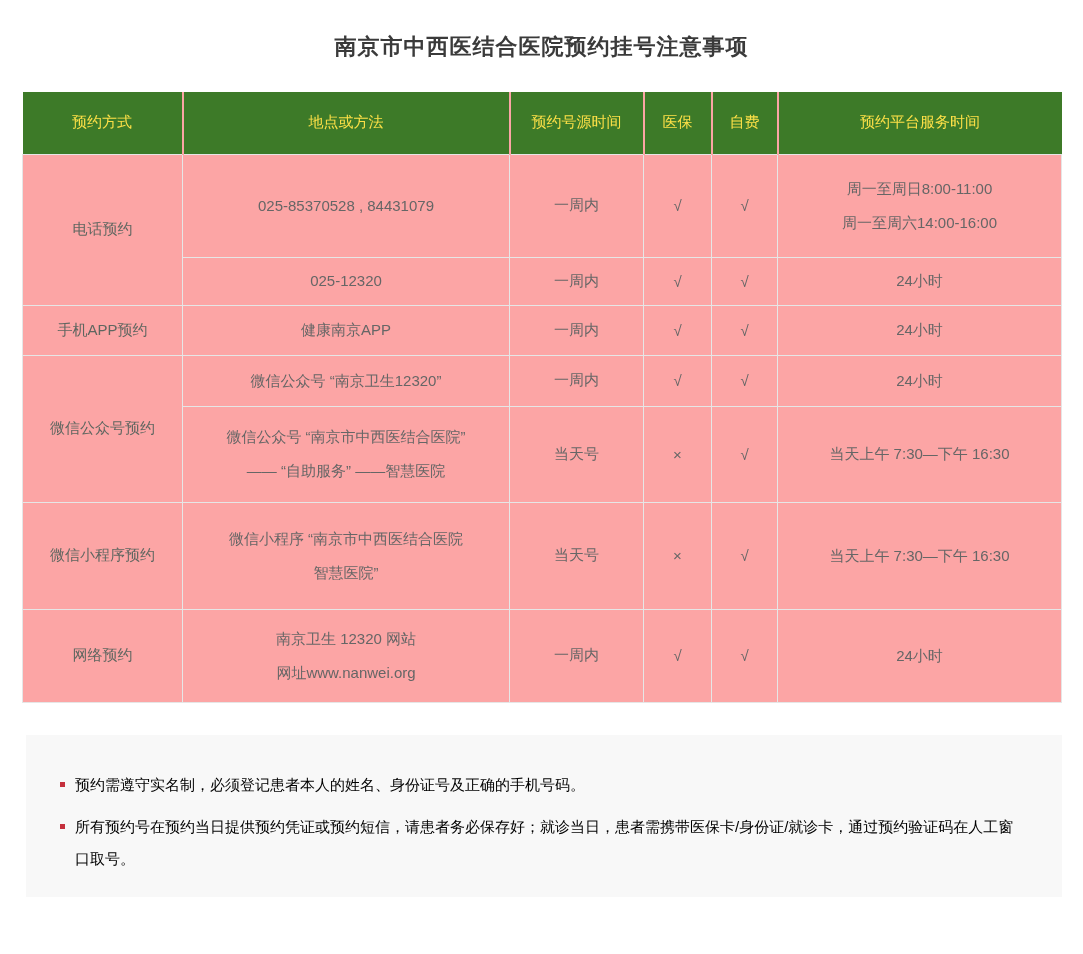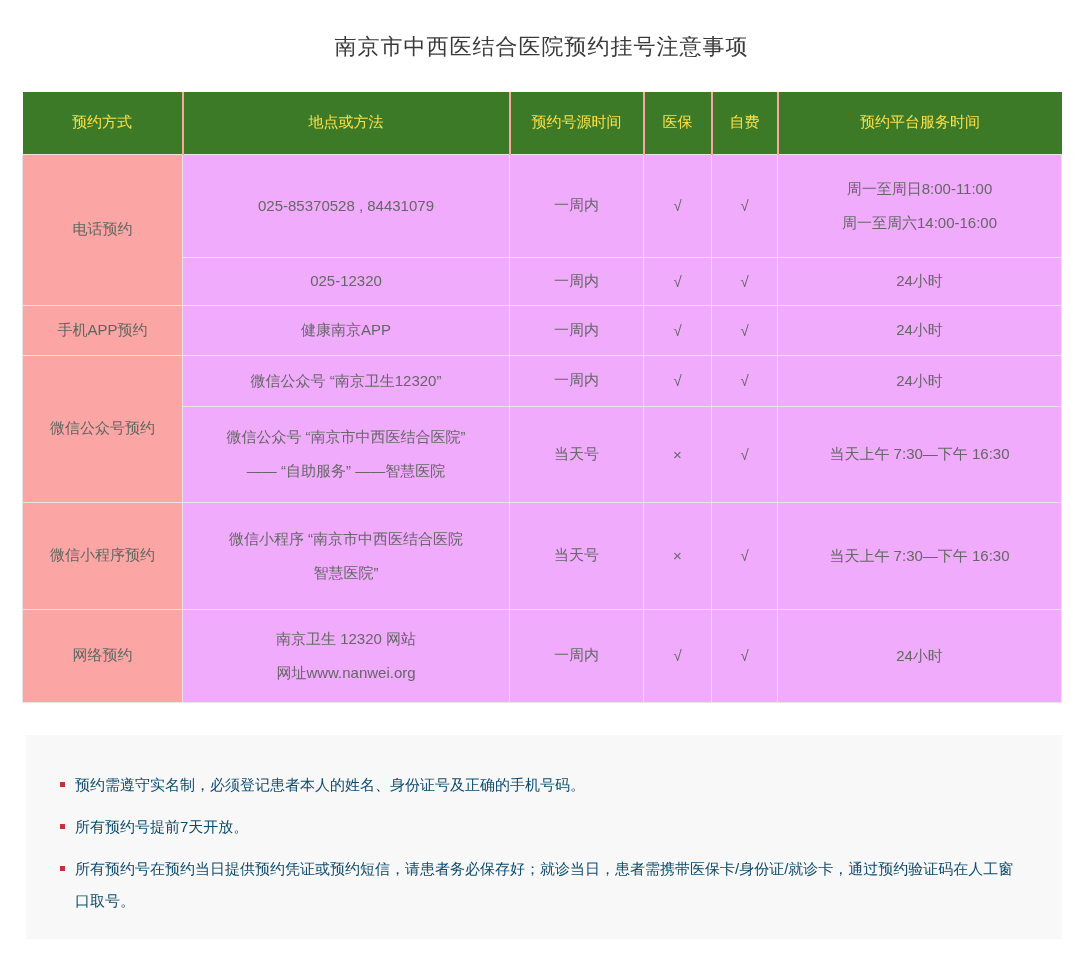--- a/index.html
+++ b/index.html
@@ -11,21 +11,21 @@
   .page {
     width: 1083px;
     min-height: 954px;
     background: #ffffff;
     position: relative;
   }
   .page-title {
     padding-top: 32px;
     text-align: center;
     font-size: 22px;
-    font-weight: normal;
+    font-weight: bold;
     color: #3a3a3a;
     letter-spacing: 1px;
   }
   table.booking-table {
     margin: 30px 0 0 22px;
     width: 1039px;
     border-collapse: collapse;
     table-layout: fixed;
   }
   col.c-method  { width: 160px; }
@@ -45,21 +45,21 @@
     vertical-align: middle;
   }
   table.booking-table thead th + th { border-left: 2px solid #fca5a5; }
 
   table.booking-table tbody td {
     border: 1px solid #e6e6e6;
     text-align: center;
     vertical-align: middle;
     font-size: 15px;
     color: #666666;
-    background: #f0abfc;
+    background: #fca5a5;
     padding: 6px 10px;
   }
   table.booking-table tbody td.method-cell {
     background: #fca5a5;
     color: #5f6660;
   }
   .cell-line { line-height: 34px; }
   .cell-line:empty { display: none; }
 
   tr.rh-a { height: 103px; }
@@ -81,21 +81,21 @@
     font-size: 19px;
     font-weight: bold;
     margin-bottom: 12px;
     letter-spacing: 1px;
   }
   .note-item {
     display: flex;
     align-items: flex-start;
     margin-top: 10px;
     font-size: 15px;
-    color: #0c4a6e;
+    color: #000000;
     line-height: 32px;
   }
   .note-bullet {
     flex: 0 0 auto;
     width: 5px;
     height: 5px;
     background: #c5303d;
     margin: 13px 10px 0 0;
   }
   .note-text { max-width: 955px; }
@@ -216,21 +216,17 @@
     </tbody>
   </table>
 
   <div class="notes-panel">
     <div class="note-item">
       <span class="note-bullet"></span>
       <span class="note-text">预约需遵守实名制，必须登记患者本人的姓名、身份证号及正确的手机号码。</span>
     </div>
     <div class="note-item">
       <span class="note-bullet"></span>
-      <span class="note-text">所有预约号提前7天开放。</span>
-    </div>
-    <div class="note-item">
-      <span class="note-bullet"></span>
       <span class="note-text">所有预约号在预约当日提供预约凭证或预约短信，请患者务必保存好；就诊当日，患者需携带医保卡/身份证/就诊卡，通过预约验证码在人工窗口取号。</span>
     </div>
   </div>
 
 </div>
 
 </body></html>

